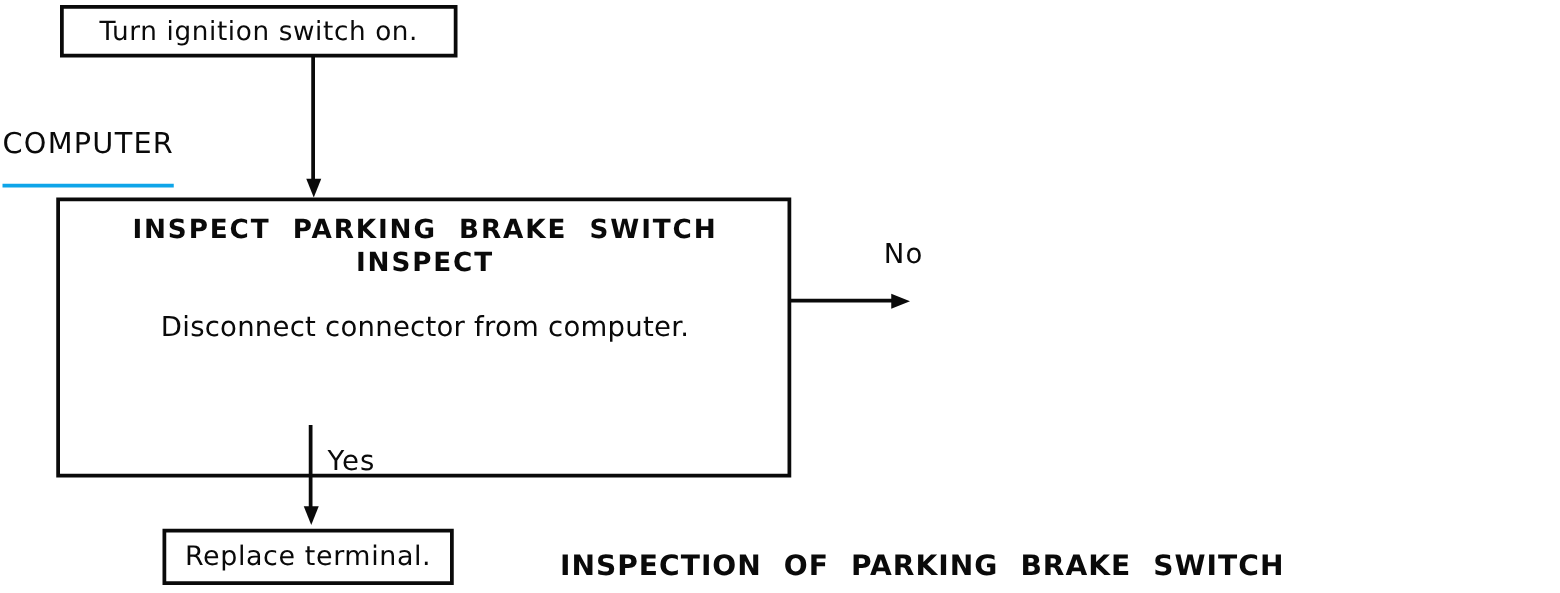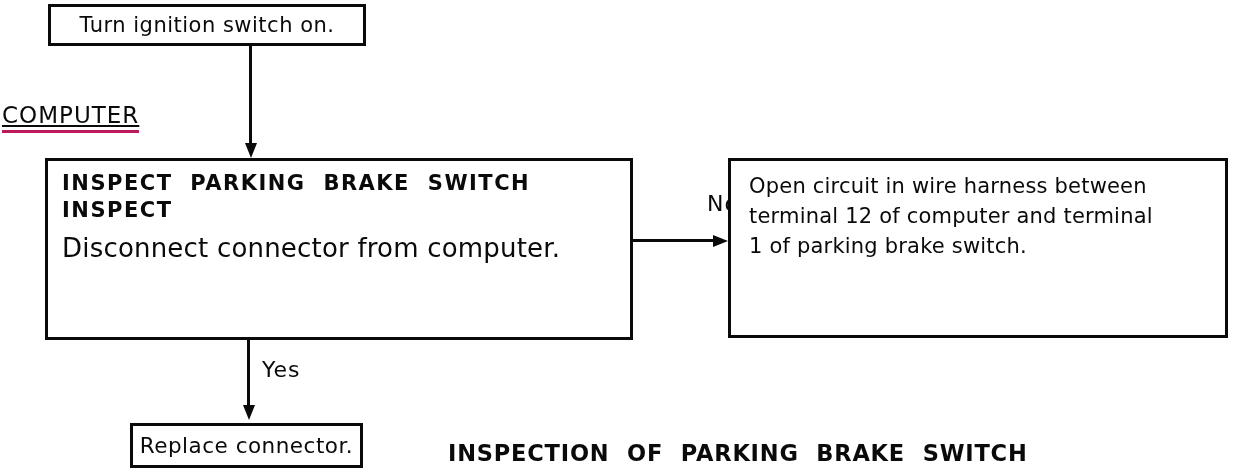--- a/index.html
+++ b/index.html
@@ -8,58 +8,58 @@
     background: #ffffff;
   }
   .canvas {
     position: relative;
     width: 1248px;
     height: 474px;
     background: #ffffff;
     font-family: "DejaVu Sans", "Liberation Sans", sans-serif;
     color: #0a0a0a;
     overflow: hidden;
+    text-align: center;
   }
   .box {
     position: absolute;
     border: 3px solid #0a0a0a;
     background: #ffffff;
     box-sizing: border-box;
   }
   .start-box {
     left: 48px; top: 4px;
     width: 318px; height: 42px;
     display: flex; align-items: center; justify-content: center;
     font-size: 21px;
     letter-spacing: 0.5px;
   }
   .section-label {
     position: absolute;
     left: 2px; top: 102px;
     font-size: 23px;
     letter-spacing: 1px;
-    border-bottom: 3px solid #be185d;
-    padding-bottom: 2px;
-    text-decoration: underline;
+    border-bottom: 3px solid #0ea5e9;
+    padding-bottom: 19px;
   }
   .main-box {
     left: 45px; top: 158px;
-    width: 588px; height: 182px;
+    width: 588px; height: 224px;
     padding: 9px 12px 0 14px;
   }
   .main-box .box-title {
     font-weight: bold;
     font-size: 21px;
     line-height: 27px;
     letter-spacing: 1.5px;
     word-spacing: 9px;
   }
   .main-box .box-body {
-    margin-top: 9px;
-    font-size: 26px;
+    margin-top: 24px;
+    font-size: 22px;
     line-height: 30px;
     letter-spacing: 0.2px;
   }
   .right-box {
     left: 728px; top: 158px;
     width: 500px; height: 180px;
     padding: 10px 12px 0 18px;
   }
   .right-box .box-body {
     font-size: 21px;
@@ -134,31 +134,24 @@
     </div>
     <div class="box-body">
       <div>Disconnect connector from computer.</div>
     </div>
   </div>
 
   <div class="edge-label label-no">No</div>
   <div class="hline" style="left:632px; top:239px; width:85px;"></div>
   <div class="arrowhead-right" style="left:713px; top:235px;"></div>
 
-  <div class="box right-box">
-    <div class="box-body">
-      <div>Open circuit in wire harness between</div>
-      <div>terminal 12 of computer and terminal</div>
-      <div>1 of parking brake switch.</div>
-    </div>
-  </div>
 
   <div class="edge-label label-yes">Yes</div>
   <div class="vline" style="left:247px; top:340px; height:68px;"></div>
   <div class="arrowhead-down" style="left:243px; top:405px;"></div>
 
   <div class="box end-box">
-    <span>Replace connector.</span>
+    <span>Replace terminal.</span>
   </div>
 
   <div class="caption">INSPECTION  OF  PARKING  BRAKE  SWITCH</div>
 
 </div>
 
 </body></html>

